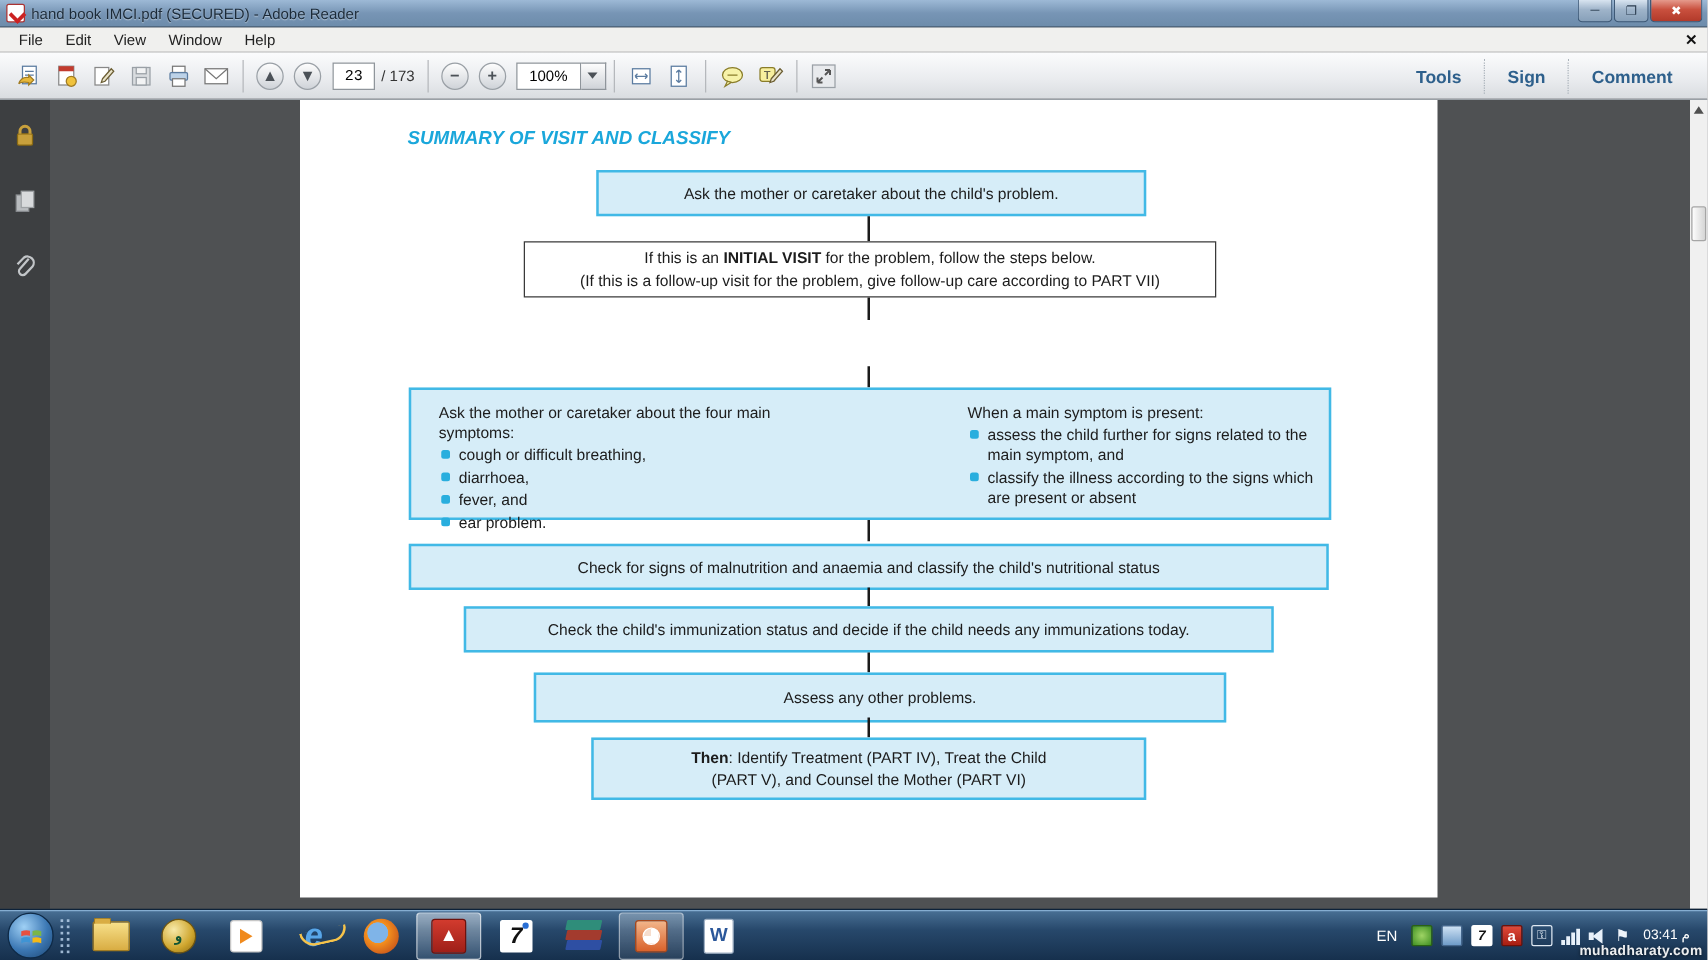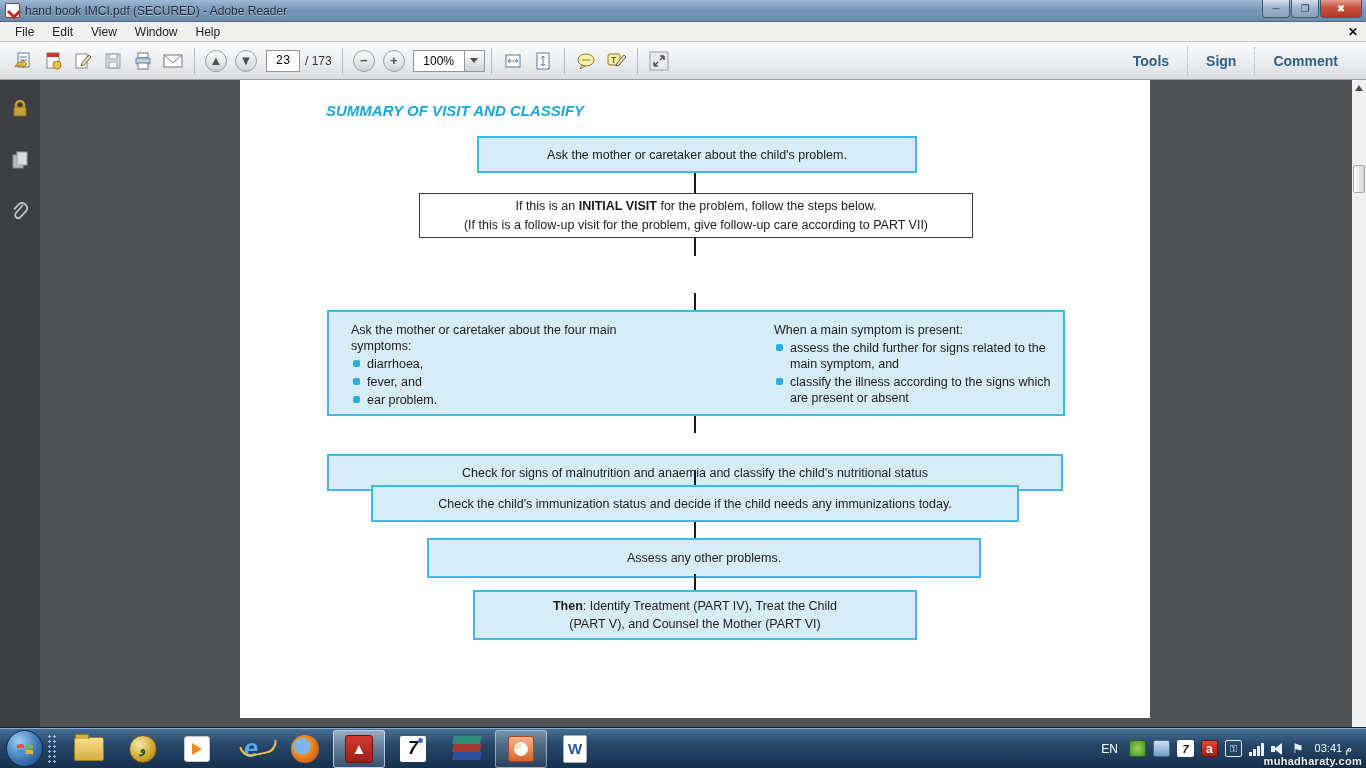--- a/index.html
+++ b/index.html
@@ -292,20 +292,24 @@
       <div class="conn" style="top:158px; height:18px;"></div>
 
       <div class="conn" style="top:213px; height:17px;"></div>
 
       <div class="fbox two-col" style="left:87px; top:230px; width:738px; height:106px;">
         <div class="col" style="left:22px; width:318px;">
           <div>Ask the mother or caretaker about the four main symptoms:</div>
           <div class="bullets">
             <div class="brow">
                 <span class="bdot"></span>
+                <span>cough or difficult breathing,</span>
+              </div>
+            <div class="brow">
+                <span class="bdot"></span>
                 <span>diarrhoea,</span>
               </div>
             <div class="brow">
                 <span class="bdot"></span>
                 <span>fever, and</span>
               </div>
             <div class="brow">
                 <span class="bdot"></span>
                 <span>ear problem.</span>
               </div>
@@ -320,21 +324,21 @@
               </div>
             <div class="brow">
                 <span class="bdot"></span>
                 <span>classify the illness according to the signs which are present or absent</span>
               </div>
           </div>
         </div>
       </div>
       <div class="conn" style="top:336px; height:17px;"></div>
 
-      <div class="fbox" style="left:87px; top:374px; width:736px; height:37px;">
+      <div class="fbox" style="left:87px; top:355px; width:736px; height:37px;">
         <span>Check for signs of malnutrition and anaemia and classify the child's nutritional status</span>
       </div>
       <div class="conn" style="top:390px; height:15px;"></div>
 
       <div class="fbox" style="left:131px; top:405px; width:648px; height:37px;">
         <span>Check the child's immunization status and decide if the child needs any immunizations today.</span>
       </div>
       <div class="conn" style="top:442px; height:16px;"></div>
 
       <div class="fbox" style="left:187px; top:458px; width:554px; height:40px;">

